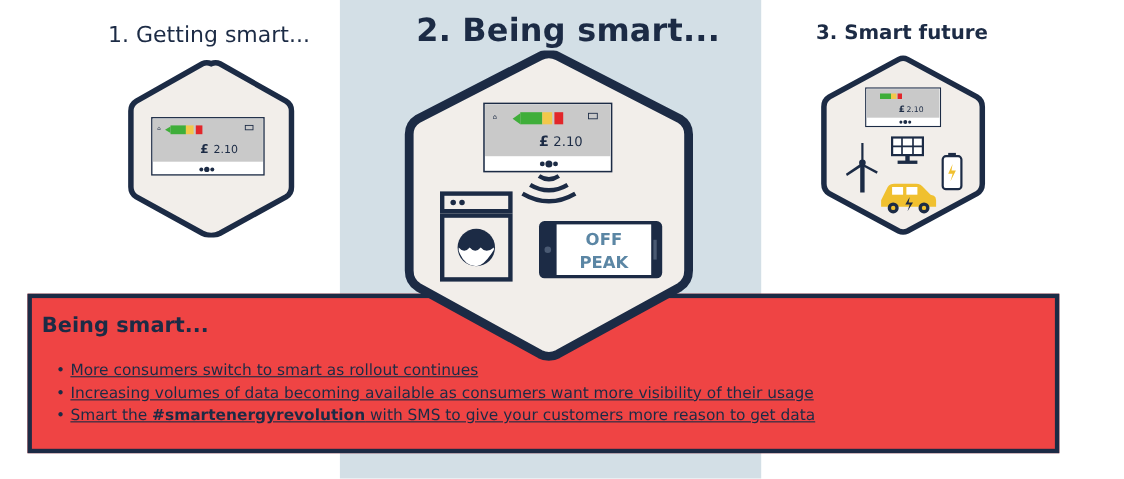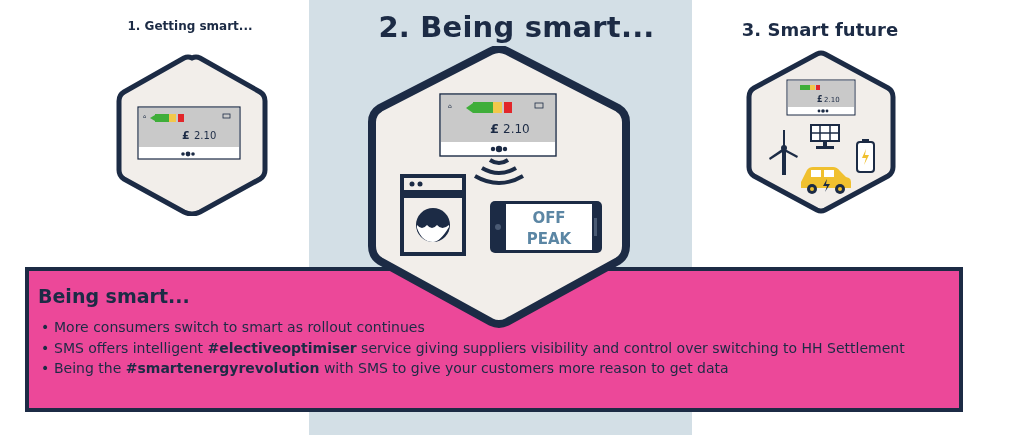--- a/index.html
+++ b/index.html
@@ -10,38 +10,38 @@
     color: #1c2b45;
   }
   .center-panel {
     position: absolute; left: 309px; top: 0; width: 383px; height: 435px;
     background: #d3dfe6;
   }
   .stage-title {
     position: absolute; text-align: center; color: #1c2b45;
     white-space: nowrap;
   }
-  .t1 { left: 90px; width: 200px; top: 19px; font-size: 12px; font-weight: bold; }
+  .t1 { left: 90px; width: 200px; top: 19px; font-size: 20px; font-weight: normal; }
   .t2 { left: 344px; width: 345px; top: 10px; font-size: 29px; font-weight: bold; letter-spacing: 0.2px; }
   .t3 { left: 720px; width: 200px; top: 19px; font-size: 18px; font-weight: bold; }
 
   .hex { position: absolute; }
   .hex svg { display: block; }
 
   .card {
     position: absolute; left: 25px; top: 267px; width: 930px; height: 137px;
-    border: 4px solid #1c2b45; background: #ec4899;
+    border: 4px solid #1c2b45; background: #ef4444;
     box-sizing: content-box;
   }
   .card-title {
     position: absolute; left: 9px; top: 14px; font-size: 19px; font-weight: bold; color: #1c2b45;
   }
   .bullets {
-    position: absolute; left: 10px; top: 44px; margin: 2px; padding: 0; list-style: none;
-    font-size: 14px; line-height: 20.5px; color: #1c2b45;
+    position: absolute; left: 10px; top: 44px; margin: 12px; padding: 0; list-style: none;
+    font-size: 14px; line-height: 20.5px; color: #1c2b45; text-decoration: underline;
   }
   .bullets li { white-space: nowrap; }
   .bullets li .dot { display: inline-block; width: 13px; }
   .bullets b { font-weight: bold; }
 
   .hex-overlay { position: absolute; left: 366px; top: 46px; z-index: 3; }
 </style>
 </head>
 <body>
 
@@ -159,16 +159,16 @@
         <circle cx="95" cy="139" r="2" fill="#f0c02f"></circle>
       <polygon points="82,129 78,136 82,136 80,142 85,134 81,134" fill="#1c2b45"></polygon>
     </g>
   </svg>
 </div>
 
 <div class="card">
   <div class="card-title">Being smart...</div>
   <ul class="bullets">
     <li><span class="dot">•</span><span>More consumers switch to smart as rollout continues</span></li>
-    <li><span class="dot">•</span><span>SMS offers intelligent </span><b>#electiveoptimiser</b><span> service giving suppliers visibility and control over switching to HH Settlement</span></li>
-    <li><span class="dot">•</span><span>Being the </span><b>#smartenergyrevolution</b><span> with SMS to give your customers more reason to get data</span></li>
+    <li><span class="dot">•</span><span>Increasing volumes of data becoming available as consumers want more visibility of their usage</span></li>
+    <li><span class="dot">•</span><span>Smart the </span><b>#smartenergyrevolution</b><span> with SMS to give your customers more reason to get data</span></li>
   </ul>
 </div>
 
 </body></html>

